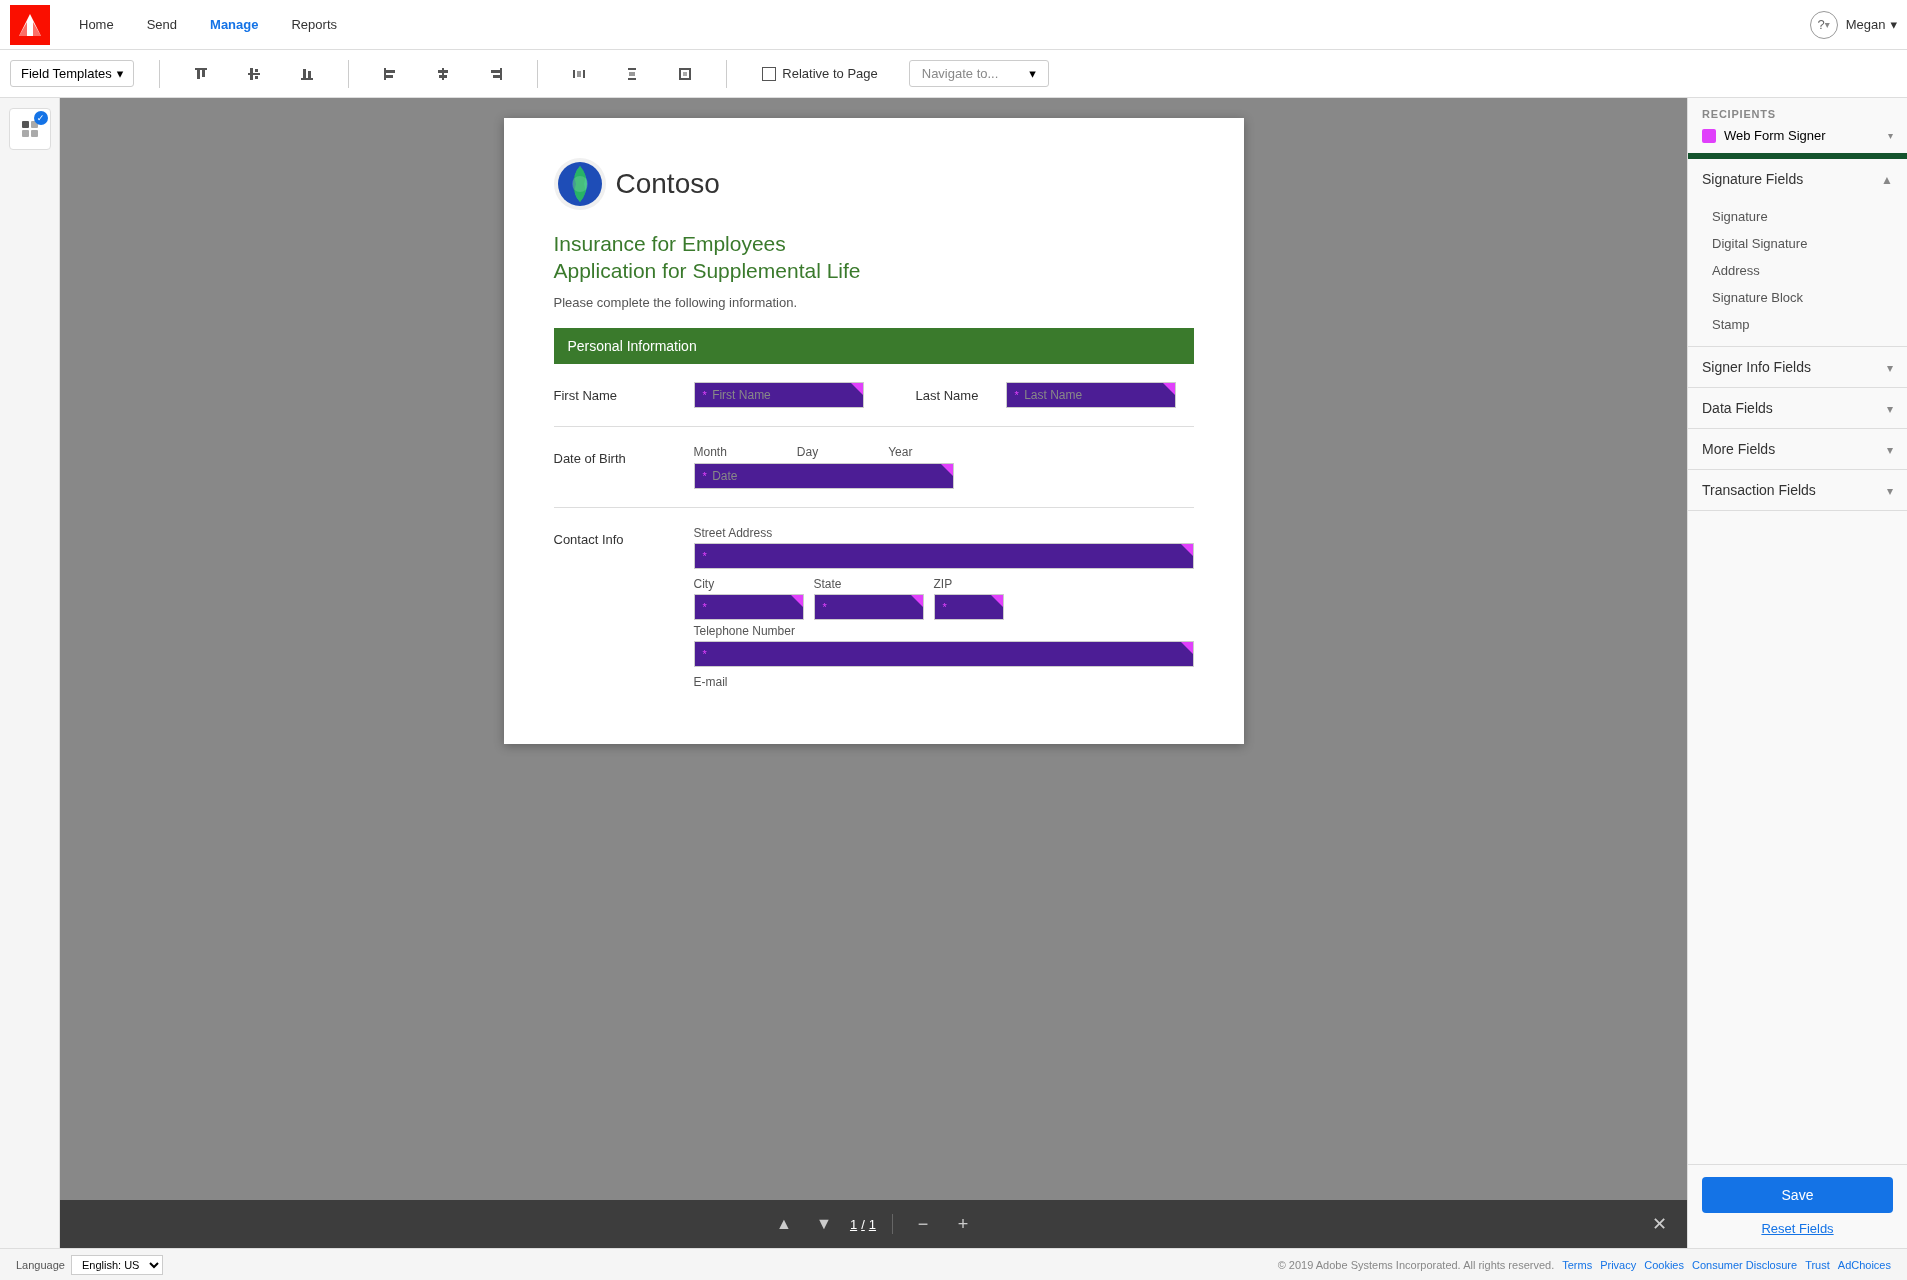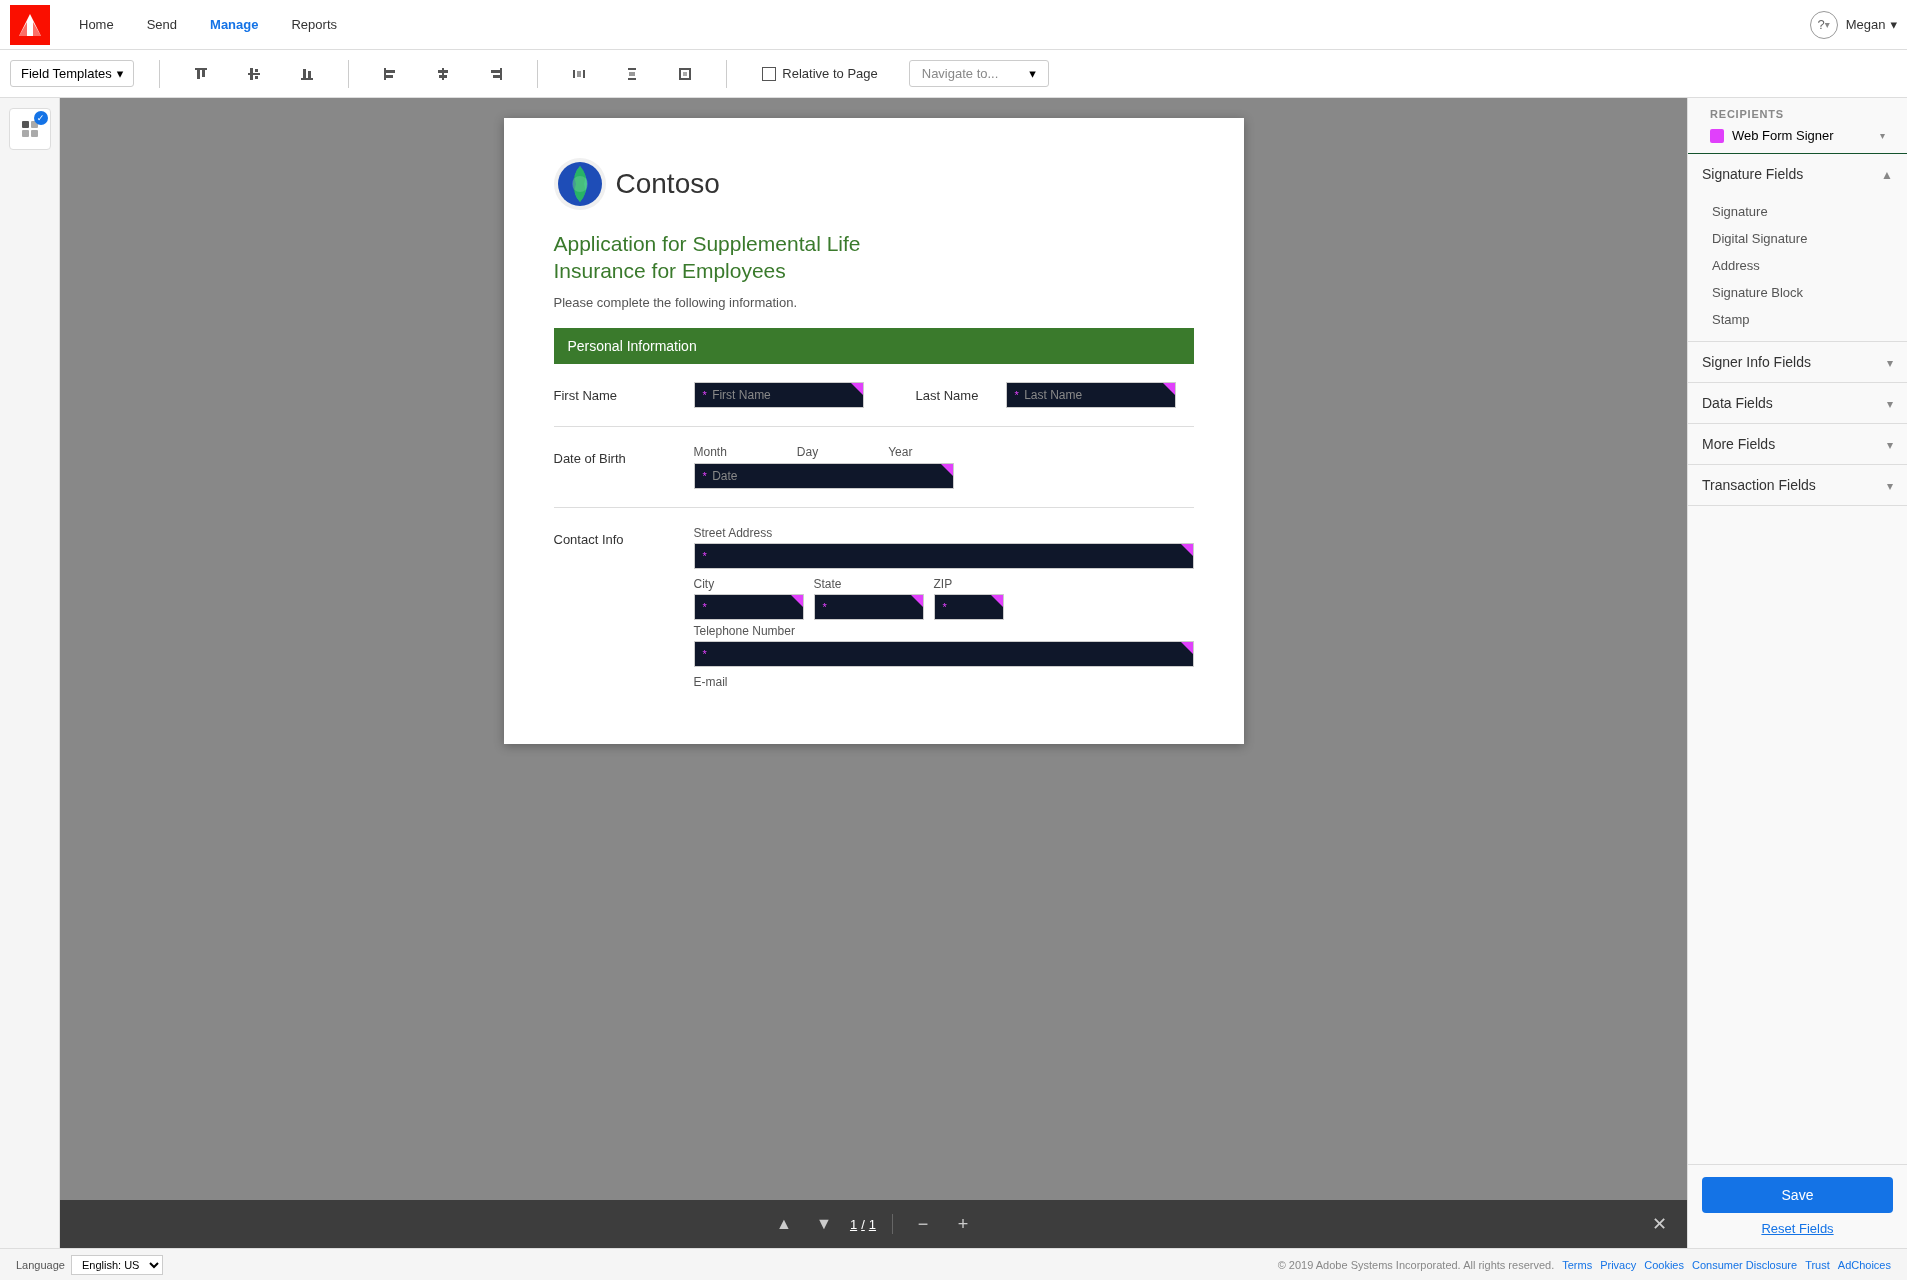--- a/index.html
+++ b/index.html
@@ -33,39 +33,39 @@
 
     
     .doc-area { flex: 1; background: #888; overflow: auto; display: flex; flex-direction: column; }
     .doc-container { flex: 1; display: flex; justify-content: center; align-items: flex-start; padding: 20px; overflow: auto; }
     .document { background: white; width: 740px; min-height: 620px; padding: 40px 50px; box-shadow: 0 2px 10px rgba(0,0,0,0.3); }
     .section-header { background: #3a7a2c; color: white; padding: 10px 14px; font-size: 14px; font-weight: 500; margin-bottom: 18px; }
     .doc-divider { border: none; border-top: 1px solid #ddd; margin: 18px 0; }
     .form-row { display: flex; align-items: flex-start; gap: 20px; margin-bottom: 12px; }
     .form-label { width: 120px; flex-shrink: 0; font-size: 13px; color: #333; padding-top: 6px; }
     .form-fields { display: flex; gap: 12px; flex: 1; flex-wrap: wrap; }
-    .form-field { background: #0f172a; border: 1px solid #ccc; padding: 5px 8px; font-size: 12px; color: #888; position: relative; min-width: 140px; }
+    .form-field { background: #4c1d95; border: 1px solid #ccc; padding: 5px 8px; font-size: 12px; color: #888; position: relative; min-width: 140px; }
     .form-field.wide { min-width: 300px; }
     .form-field.medium { min-width: 110px; }
     .form-field.small { min-width: 70px; }
     .form-field .field-corner { position: absolute; top: 0; right: 0; width: 0; height: 0; border-style: solid; border-width: 0 12px 12px 0; border-color: transparent #e040fb transparent transparent; }
     .form-field .req-star { color: #e040fb; font-size: 11px; margin-right: 2px; }
 
     
     .bottom-bar { height: 48px; background: #3d3d3d; display: flex; align-items: center; justify-content: center; gap: 12px; }
     .nav-arrow { width: 28px; height: 28px; display: flex; align-items: center; justify-content: center; color: #ccc; cursor: pointer; font-size: 16px; }
     .page-num { color: white; font-size: 13px; display: flex; align-items: center; gap: 4px; }
     .page-num span { text-decoration: underline; }
     .zoom-btn { width: 28px; height: 28px; display: flex; align-items: center; justify-content: center; color: #ccc; cursor: pointer; font-size: 18px; }
     .bar-separator { width: 1px; height: 20px; background: #666; margin: 0 4px; }
     .bottom-bar-inner { position: relative; display: flex; align-items: center; gap: 12px; width: 100%; justify-content: center; }
 
     
     .right-panel { width: 220px; background: #f9f9f9; border-left: 1px solid #ddd; display: flex; flex-direction: column; overflow-y: auto; }
-    .recipients-section { padding: 10px 22px; border-bottom: 1px solid #14532d; }
+    .recipients-section { padding: 10px 14px; border-bottom: 6px solid #14532d; }
     .recipients-label { font-size: 11px; color: #888; font-weight: 600; letter-spacing: 0.8px; margin-bottom: 8px; text-transform: uppercase; }
     .recipient-item { display: flex; align-items: center; justify-content: space-between; cursor: pointer; }
     .recipient-dot { width: 14px; height: 14px; background: #e040fb; border-radius: 2px; margin-right: 8px; flex-shrink: 0; }
     .chevron { color: #888; font-size: 10px; }
 
     .fields-section { flex: 1; overflow-y: auto; }
     .fields-group { border-bottom: 1px solid #ddd; }
     .fields-group-header { display: flex; align-items: flex-end; justify-content: space-between; padding: 12px 14px; cursor: pointer; font-size: 14px; font-weight: 500; color: #333; }
     .fields-group-header .chevron-icon { color: #888; font-size: 12px; }
     .fields-group-body { padding: 4px 0 8px 24px; }
@@ -223,22 +223,22 @@
 
             <circle cx="26" cy="26" r="22" fill="#1e4db7"></circle>
             <path d="M26 8 Q40 26 26 44 Q18 36 22 26 Q18 16 26 8Z" fill="#2ecc71" opacity="0.9"></path>
             <path d="M26 8 Q12 26 26 44 Q34 36 30 26 Q34 16 26 8Z" fill="#27ae60" opacity="0.7"></path>
             <circle cx="26" cy="26" r="8" fill="white" opacity="0.15"></circle>
           </svg>
           <span style="font-size:28px;font-weight:400;color:#333;">Contoso</span>
         </div>
 
         <div style="color:#3a7a2c;font-size:21px;font-weight:400;line-height:1.3;margin-bottom:10px;">
+          <div>Insurance for Employees</div>
           <div>Application for Supplemental Life</div>
-          <div>Insurance for Employees</div>
         </div>
         <div style="font-size:13px;color:#555;margin-bottom:18px;">Please complete the following information.</div>
 
         <div class="section-header">Personal Information</div>
 
         <div class="form-row">
           <div class="form-label">First Name</div>
           <div class="form-fields">
             <div class="form-field" style="min-width:170px;">
               <span class="req-star">*</span>

